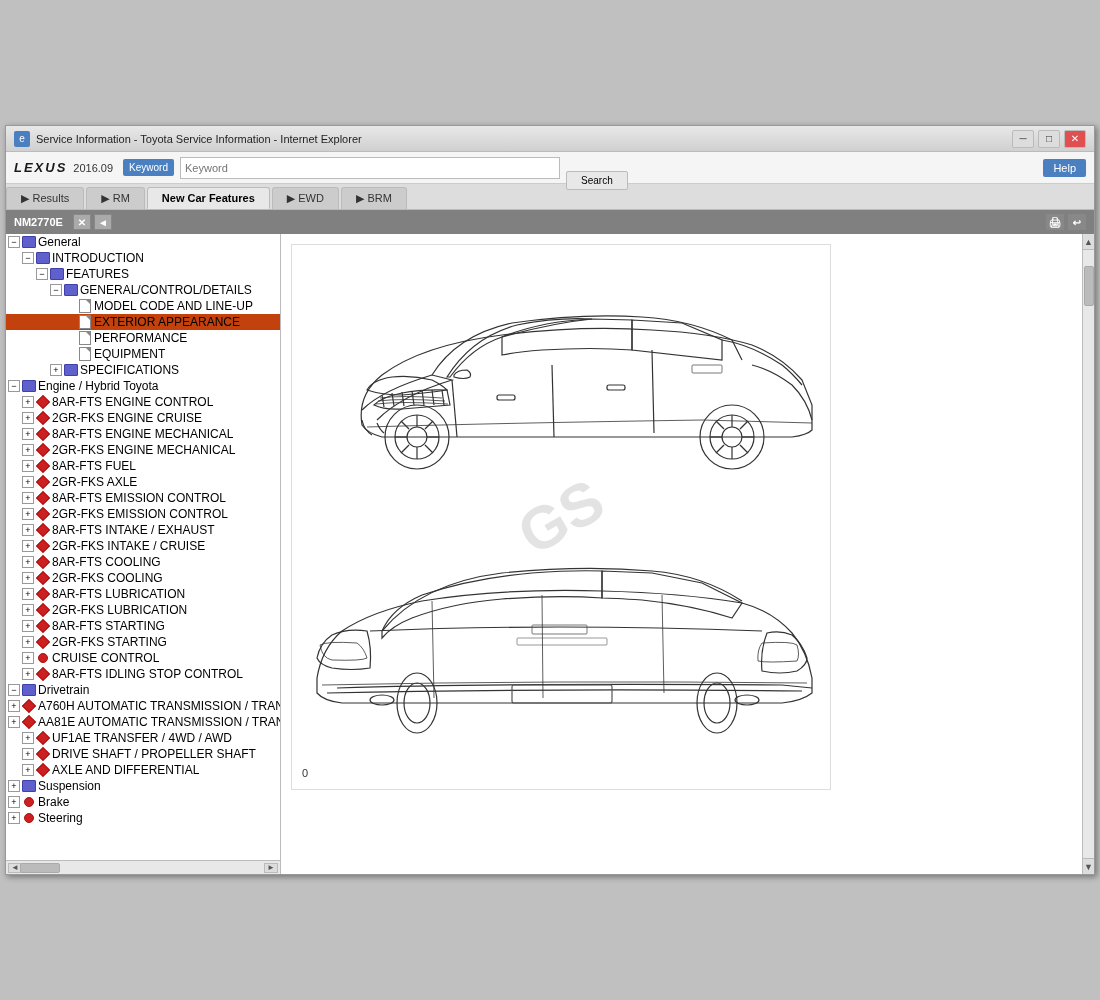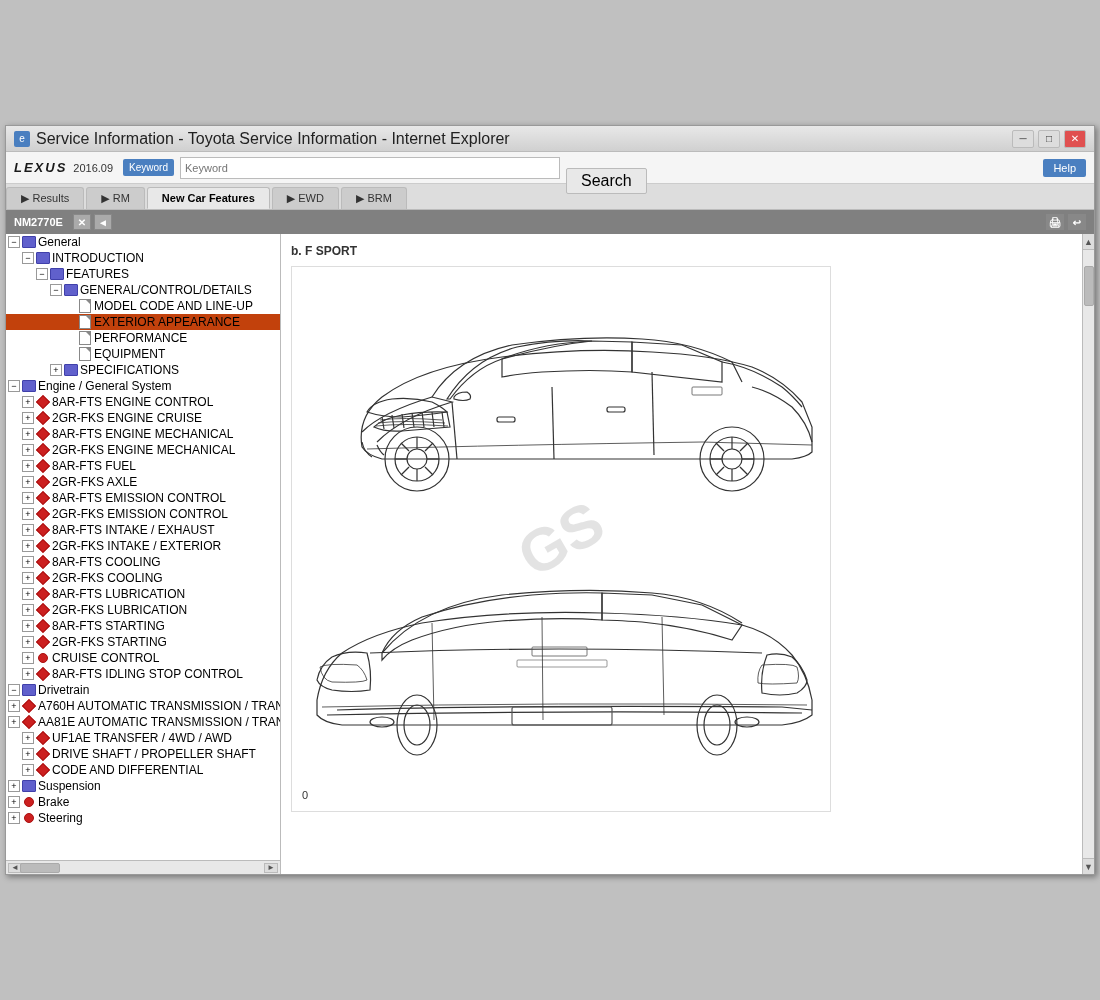--- a/index.html
+++ b/index.html
@@ -50,21 +50,21 @@
       border-radius: 2px;
       margin-right: 6px;
       flex-shrink: 0;
       display: flex;
       align-items: center;
       justify-content: center;
       color: white;
       font-size: 10px;
     }
     .title-bar-text {
-      font-size: 16px;
+      font-size: 11px;
       color: #222;
       flex: 1;
     }
     .title-bar-controls {
       display: flex;
       gap: 4px;
     }
     .tb-btn {
       width: 22px;
       height: 18px;
@@ -123,21 +123,21 @@
       height: 22px;
       border: 1px solid #bbb;
       padding: 0 4px;
       font-size: 11px;
       background: white;
     }
     .search-btn {
       background: #e8e8e8;
       border: 1px solid #bbb;
       padding: 3px 14px;
-      font-size: 16px;
+      font-size: 10px;
       cursor: pointer;
       border-radius: 2px;
       margin-top: 26px;
     }
     .help-btn {
       background: #4a7fc0;
       color: white;
       border: none;
       padding: 3px 10px;
       font-size: 11px;
@@ -584,21 +584,21 @@
                 <div class="icon-book"></div>
               </span>
               <span class="tree-label">SPECIFICATIONS</span>
             </div>
             <div class="tree-item">
               <span class="tree-indent" style="display: inline-block; width: 0px;"></span>
               <span class="tree-toggle">−</span>
               <span class="tree-icon">
                 <div class="icon-book"></div>
               </span>
-              <span class="tree-label">Engine / General System</span>
+              <span class="tree-label">Engine / Hybrid Toyota</span>
             </div>
             <div class="tree-item">
               <span class="tree-indent" style="display: inline-block; width: 14px;"></span>
               <span class="tree-toggle">+</span>
               <span class="tree-icon">
                 <div class="icon-red-diamond"></div>
               </span>
               <span class="tree-label">8AR-FTS ENGINE CONTROL</span>
             </div>
             <div class="tree-item">
@@ -664,21 +664,21 @@
                 <div class="icon-red-diamond"></div>
               </span>
               <span class="tree-label">8AR-FTS INTAKE / EXHAUST</span>
             </div>
             <div class="tree-item">
               <span class="tree-indent" style="display: inline-block; width: 14px;"></span>
               <span class="tree-toggle">+</span>
               <span class="tree-icon">
                 <div class="icon-red-diamond"></div>
               </span>
-              <span class="tree-label">2GR-FKS INTAKE / EXTERIOR</span>
+              <span class="tree-label">2GR-FKS INTAKE / CRUISE</span>
             </div>
             <div class="tree-item">
               <span class="tree-indent" style="display: inline-block; width: 14px;"></span>
               <span class="tree-toggle">+</span>
               <span class="tree-icon">
                 <div class="icon-red-diamond"></div>
               </span>
               <span class="tree-label">8AR-FTS COOLING</span>
             </div>
             <div class="tree-item">
@@ -776,21 +776,21 @@
                 <div class="icon-red-diamond"></div>
               </span>
               <span class="tree-label">DRIVE SHAFT / PROPELLER SHAFT</span>
             </div>
             <div class="tree-item">
               <span class="tree-indent" style="display: inline-block; width: 14px;"></span>
               <span class="tree-toggle">+</span>
               <span class="tree-icon">
                 <div class="icon-red-diamond"></div>
               </span>
-              <span class="tree-label">CODE AND DIFFERENTIAL</span>
+              <span class="tree-label">AXLE AND DIFFERENTIAL</span>
             </div>
             <div class="tree-item">
               <span class="tree-indent" style="display: inline-block; width: 0px;"></span>
               <span class="tree-toggle">+</span>
               <span class="tree-icon">
                 <div class="icon-book"></div>
               </span>
               <span class="tree-label">Suspension</span>
             </div>
             <div class="tree-item">
@@ -813,21 +813,20 @@
         <div class="h-scroll">
           <div class="h-scroll-arrow">◄</div>
           <div class="h-scroll-thumb"></div>
           <div class="h-scroll-arrow" style="position:absolute;right:2px;">►</div>
         </div>
       </div>
 
       <div class="right-panel">
         <div class="right-panel-inner">
           <div class="right-scroll">
-            <div class="content-heading">b.   F SPORT</div>
 
             <div class="car-image-box" style="position:relative;">
               <div class="watermark">GS</div>
 
               <svg class="car-drawing" viewBox="0 0 520 230" style="display:block;margin-bottom:8px;">
 
                 <g stroke="#333" stroke-width="1.2" fill="none">
 
                   <path d="M60,160 Q55,130 80,110 Q120,80 200,70 Q280,60 350,65 Q410,68 450,80 Q480,92 500,115 L510,140 L510,165 Q505,170 490,172 L80,172 Q65,168 60,160 Z"></path>
 

